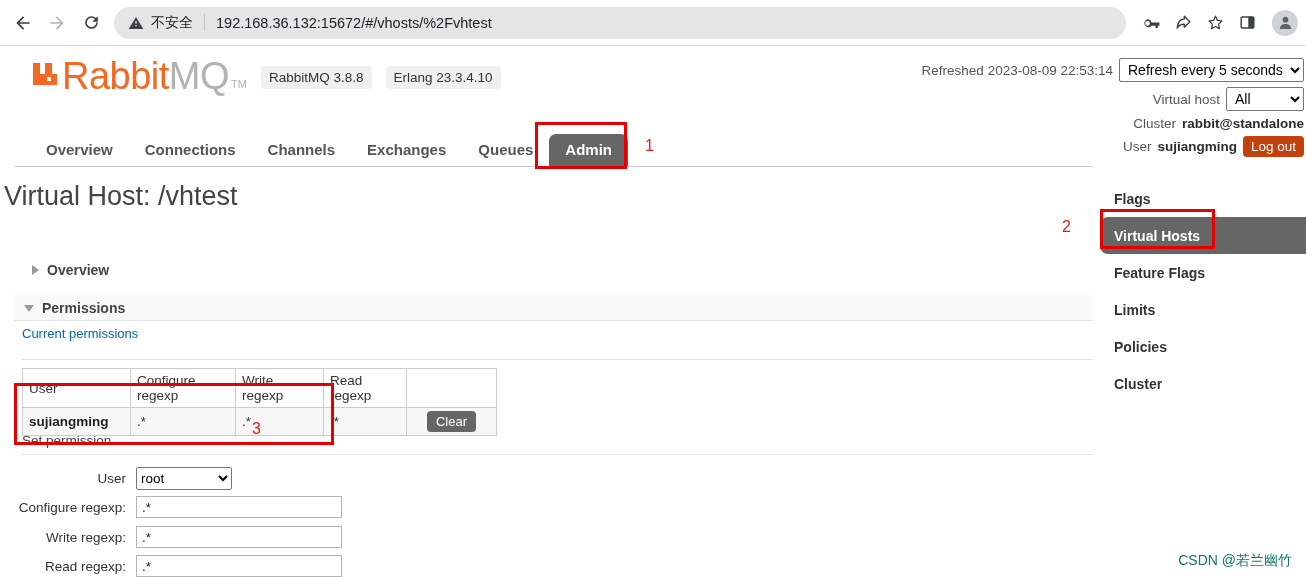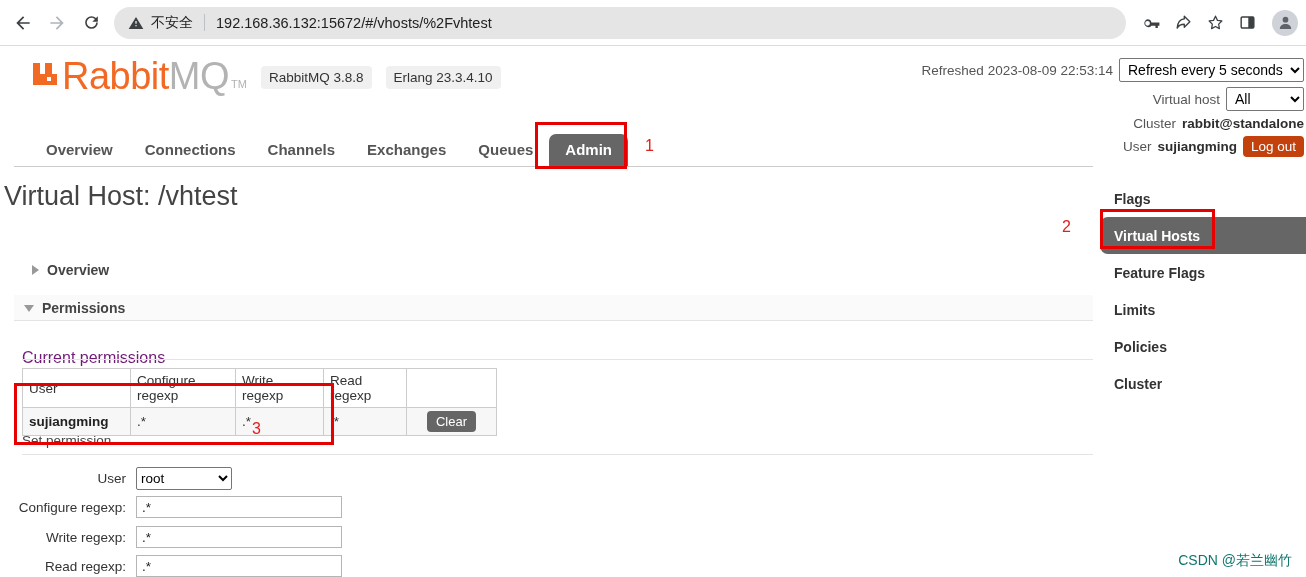--- a/index.html
+++ b/index.html
@@ -198,22 +198,22 @@
 
   .perm-bar {
     position: absolute; left: 14px; top: 248px;
     width: 1079px; height: 26px;
     background: #fafafa;
     border-bottom: 1px solid #e4e4e4;
   }
   .perm-toggle { left: 24px; top: 253px; }
 
   .cur-perm-label {
-    position: absolute; left: 22px; top: 302px;
-    font-size: 16px; color: #701a75;
+    position: absolute; left: 22px; top: 279px;
+    font-size: 13px; color: #0369a1;
   }
   .cur-perm-rule {
     position: absolute; left: 22px; top: 312px;
     width: 1071px; height: 1px;
     background: #e4e4e4;
   }
 
   
   .perm-table {
     position: absolute; left: 22px; top: 321px;

